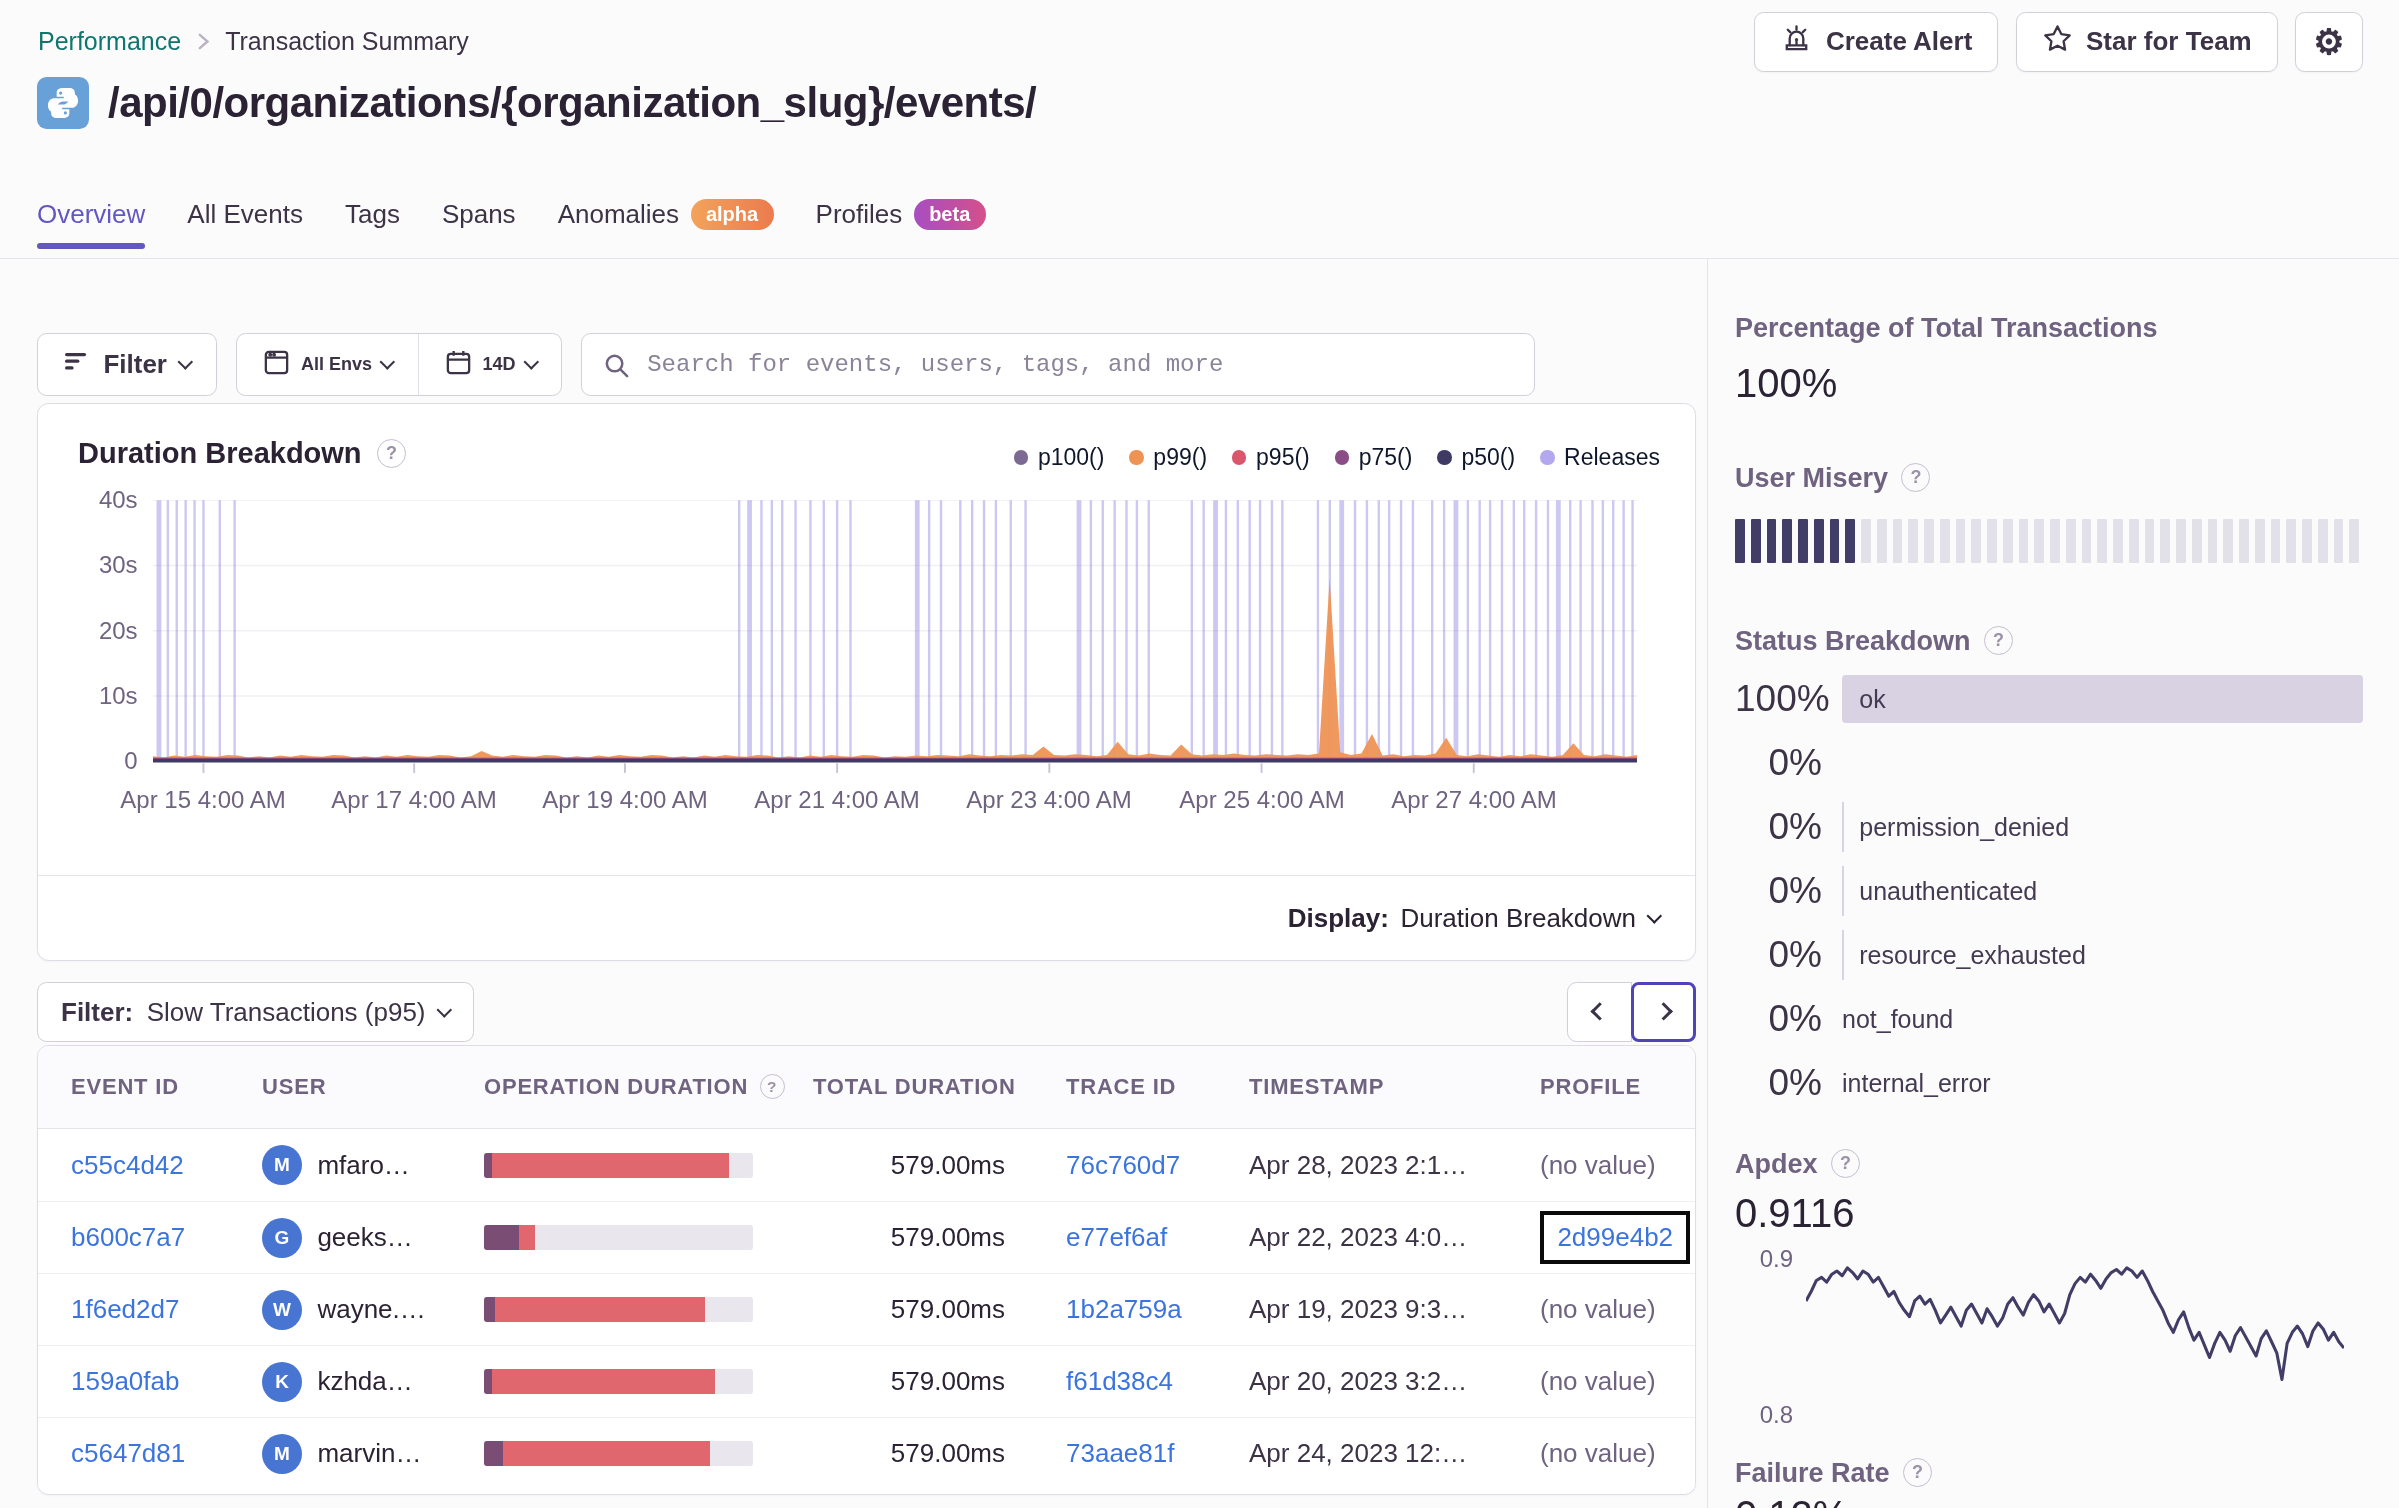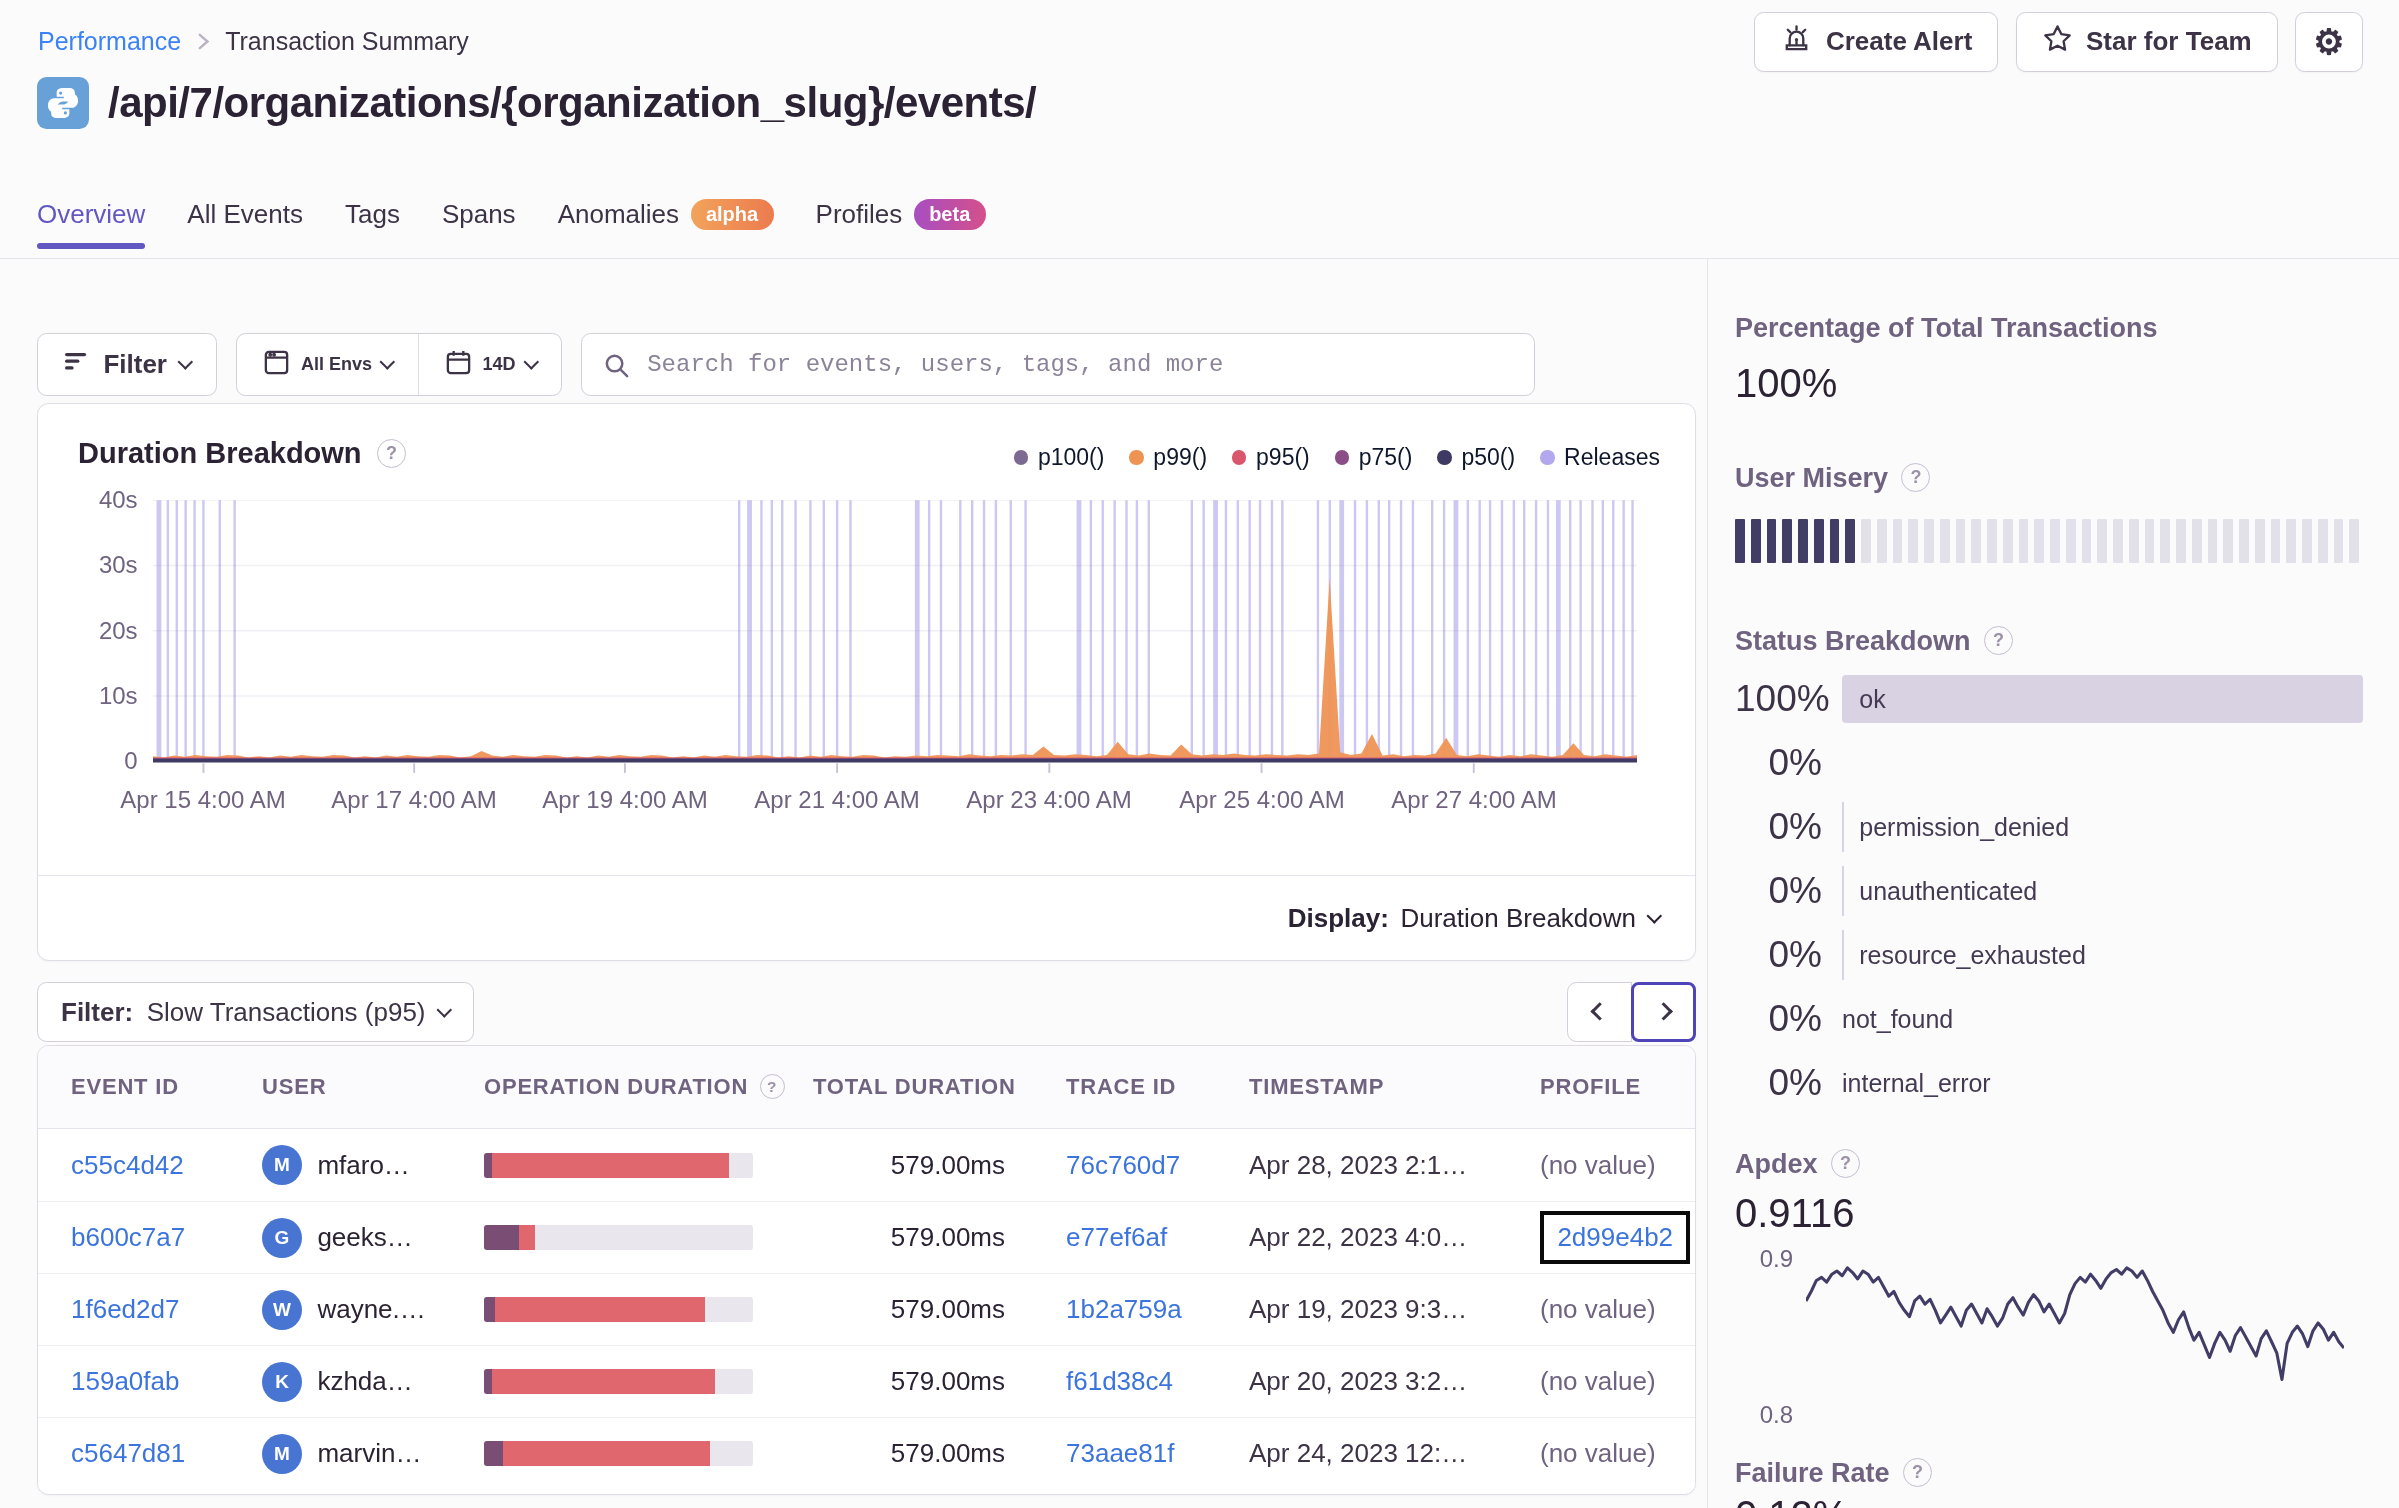--- a/index.html
+++ b/index.html
@@ -2,21 +2,21 @@
 <html><head>
 <meta charset="utf-8">
 <style>
   * { margin:0; padding:0; box-sizing:border-box; }
   html,body { background:#fbfbfc; }
   body { font-family:"Liberation Sans", sans-serif; color:#2b2233; }
   #page { position:relative; width:2400px; height:1508px; background:#fbfbfc; overflow:hidden; }
 
   
   .breadcrumb { position:absolute; left:38px; top:27px; display:flex; align-items:center; gap:13.4px; font-size:25px; }
-  .crumb-perf { color:#3b82f6; }
+  .crumb-perf { color:#0f766e; }
   .crumb-sep { color:#b9b2c2; display:inline-flex; }
   .crumb-cur { color:#3d3346; }
 
   .top-actions { position:absolute; right:37px; top:11.5px; display:flex; gap:17.3px; align-items:center; }
   .btn { display:inline-flex; align-items:center; gap:13.4px; height:60px; padding:0 25px; background:#fff;
          border:1.4px solid #d4cedb; border-radius:9.6px; font-size:26px; font-weight:600; color:#3d3346;
          cursor:pointer; box-shadow:0 1px 1.9px rgba(43,34,51,.04); }
   .btn.icon-only { padding:0 17.3px; }
 
   .title-row { position:absolute; left:37px; top:77px; display:flex; align-items:center; gap:19px; }
@@ -163,21 +163,21 @@
     </button>
   </div>
 
   <div class="title-row">
     <span class="proj-icon">
       <svg width="38" height="38" viewBox="0 0 48 48" fill="#ffffff">
         <path d="M24 5c-5 0-8 2-8 6v5h9v2H13c-4 0-8 3-8 9s4 9 8 9h3v-6c0-4 4-8 8-8h8c4 0 7-3 7-7v-4c0-4-3-6-7-6h-8zm-3 4.5a2 2 0 1 1 0 4 2 2 0 0 1 0-4z"></path>
         <path d="M24 43c5 0 8-2 8-6v-5h-9v-2h12c4 0 8-3 8-9s-4-9-8-9h-3v6c0 4-4 8-8 8h-8c-4 0-7 3-7 7v4c0 4 3 6 7 6h8zm3-4.5a2 2 0 1 1 0-4 2 2 0 0 1 0 4z"></path>
       </svg>
     </span>
-    <h1 class="page-title">/api/7/organizations/{organization_slug}/events/</h1>
+    <h1 class="page-title">/api/0/organizations/{organization_slug}/events/</h1>
   </div>
 
   <div class="tabbar">
       <div class="tab active">
         <span>Overview</span>
       </div>
       <div class="tab">
         <span>All Events</span>
       </div>
       <div class="tab">

